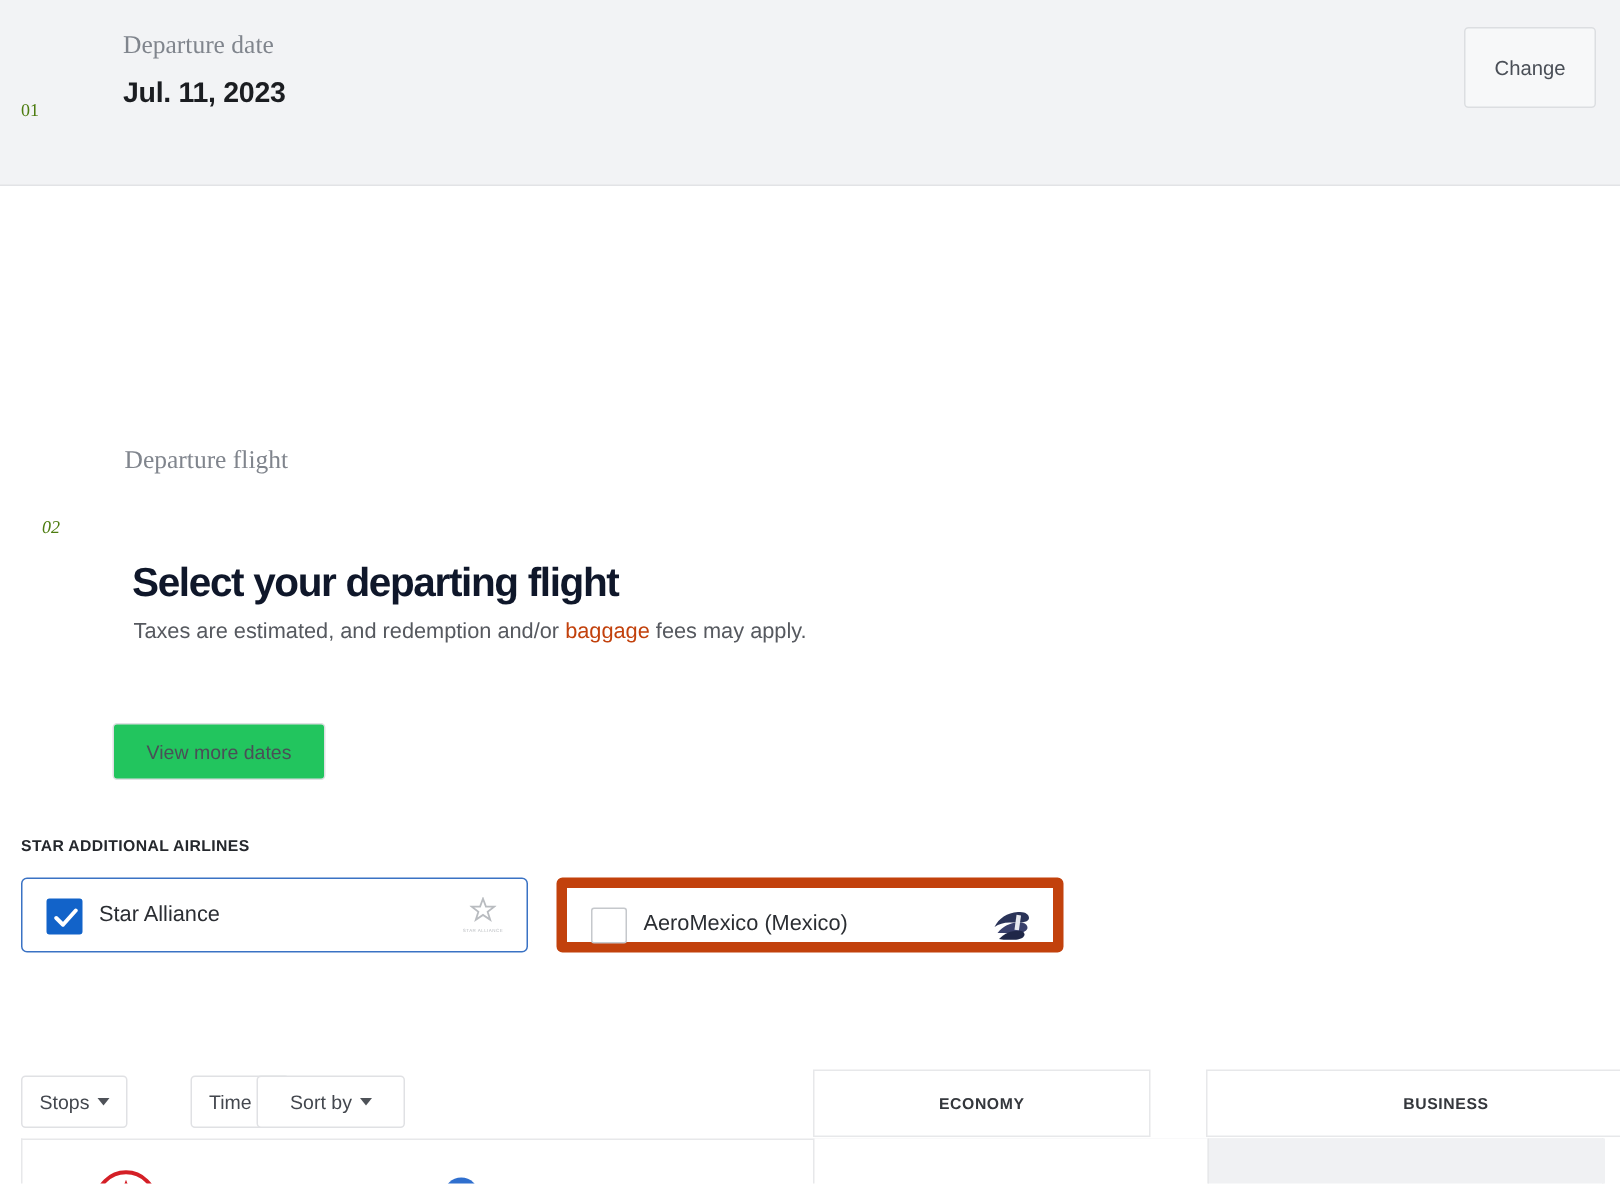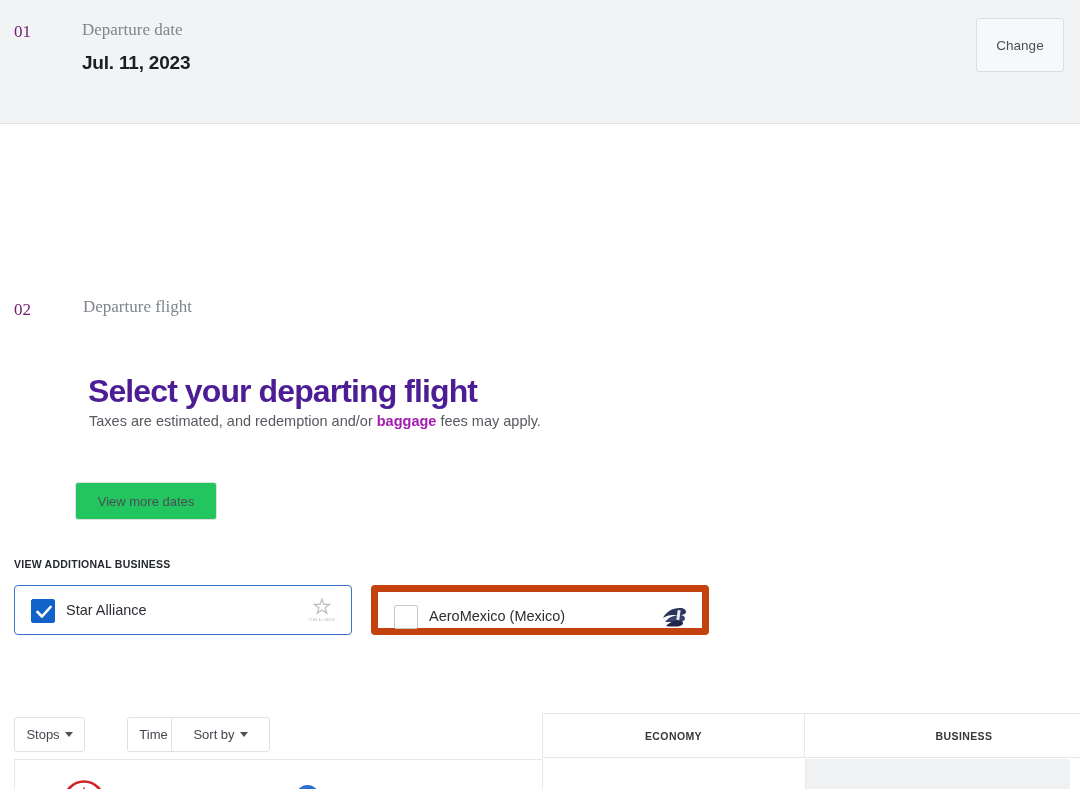--- a/index.html
+++ b/index.html
@@ -15,22 +15,23 @@
   
   .section-date {
     position: relative;
     height: 124px;
     background: #f2f3f5;
     border-bottom: 1px solid #e2e3e6;
   }
   .step-num {
     position: absolute;
     font-family: "Liberation Serif", serif;
-    font-size: 17px;
-    color: #701a75;
+    font-size: 12px;
+    color: #4d7c0f;
+    margin-top: 44px;
   }
   .step-title {
     position: absolute;
     font-family: "Liberation Serif", serif;
     font-size: 17px;
     color: #80858d;
   }
   .date-value {
     position: absolute;
     left: 82px;
@@ -55,33 +56,33 @@
     cursor: pointer;
   }
 
   
   .section-flight { position: relative; }
 
   .headline {
     position: absolute;
     left: 88px;
     top: 249px;
-    font-size: 32px;
+    font-size: 27px;
     font-weight: bold;
     letter-spacing: -0.9px;
-    color: #4c1d95;
+    color: #0f172a;
   }
   .subline {
     position: absolute;
     left: 89px;
     top: 289px;
     font-size: 14.5px;
     color: #56595f;
   }
-  .subline a { color: #a21caf; text-decoration: none; font-weight: bold; }
+  .subline a { color: #c2410c; text-decoration: none; }
 
   .viewdates-btn {
     position: absolute;
     left: 75px;
     top: 358px;
     width: 142px;
     height: 38px;
     background: #22c55e;
     border: 1px solid #dfe0e3;
     border-radius: 3px;
@@ -159,21 +160,21 @@
   .fb-sort  { left: 171px; width: 99px; }
 
   .fare-head {
     position: absolute; top: 589px; height: 45px;
     background: #ffffff;
     border: 1px solid #e7e8ea;
     font-size: 10.5px; font-weight: bold;
     letter-spacing: 0.4px; color: #34373c;
     display: flex; align-items: center; justify-content: center;
   }
-  .fh-eco { left: 542px; width: 263px; }
+  .fh-eco { left: 542px; width: 225px; }
   .fh-bus { left: 804px; width: 320px; }
 
   
   .flight-row {
     position: absolute;
     left: 14px; top: 635px;
     width: 1055px; height: 144px;
     background: #fff;
     border: 1px solid #e7e8ea;
     border-bottom: 3px solid #eceef0;
@@ -209,32 +210,32 @@
 
 <div class="section-date">
   <span class="step-num" style="left:14px; top:22px;">01</span>
   <span class="step-title" style="left:82px; top:20px;">Departure date</span>
   <span class="date-value">Jul. 11, 2023</span>
   <button class="change-btn">Change</button>
 </div>
 
 <div class="section-flight">
 
-  <span class="step-num" style="left:14px; top:176px;">02</span>
+  <span class="step-num" style="left:28px; top:176px;font-style:italic;">02</span>
   <span class="step-title" style="left:83px; top:173px;">Departure flight</span>
 
   <h1 class="headline">Select your departing flight</h1>
 
   <div class="subline">
     <span>Taxes are estimated, and redemption and/or </span><a href="#">baggage</a><span> fees may apply.</span>
   </div>
 
   <button class="viewdates-btn">View more dates</button>
 
-  <div class="airlines-label">VIEW ADDITIONAL BUSINESS</div>
+  <div class="airlines-label">STAR ADDITIONAL AIRLINES</div>
 
   <div class="airline-card star">
     <span class="cbox on">
       <svg width="16" height="14" viewBox="0 0 16 14">
         <path d="M1.5 7 L6 11.5 L14.5 2" stroke="#ffffff" stroke-width="2.6" fill="none" stroke-linecap="round" stroke-linejoin="round"></path>
       </svg>
     </span>
     <span class="airline-name">Star Alliance</span>
     <span class="logo-slot">
       <svg width="18" height="18" viewBox="0 0 24 24" style="position:absolute;left:6px;top:0;">

